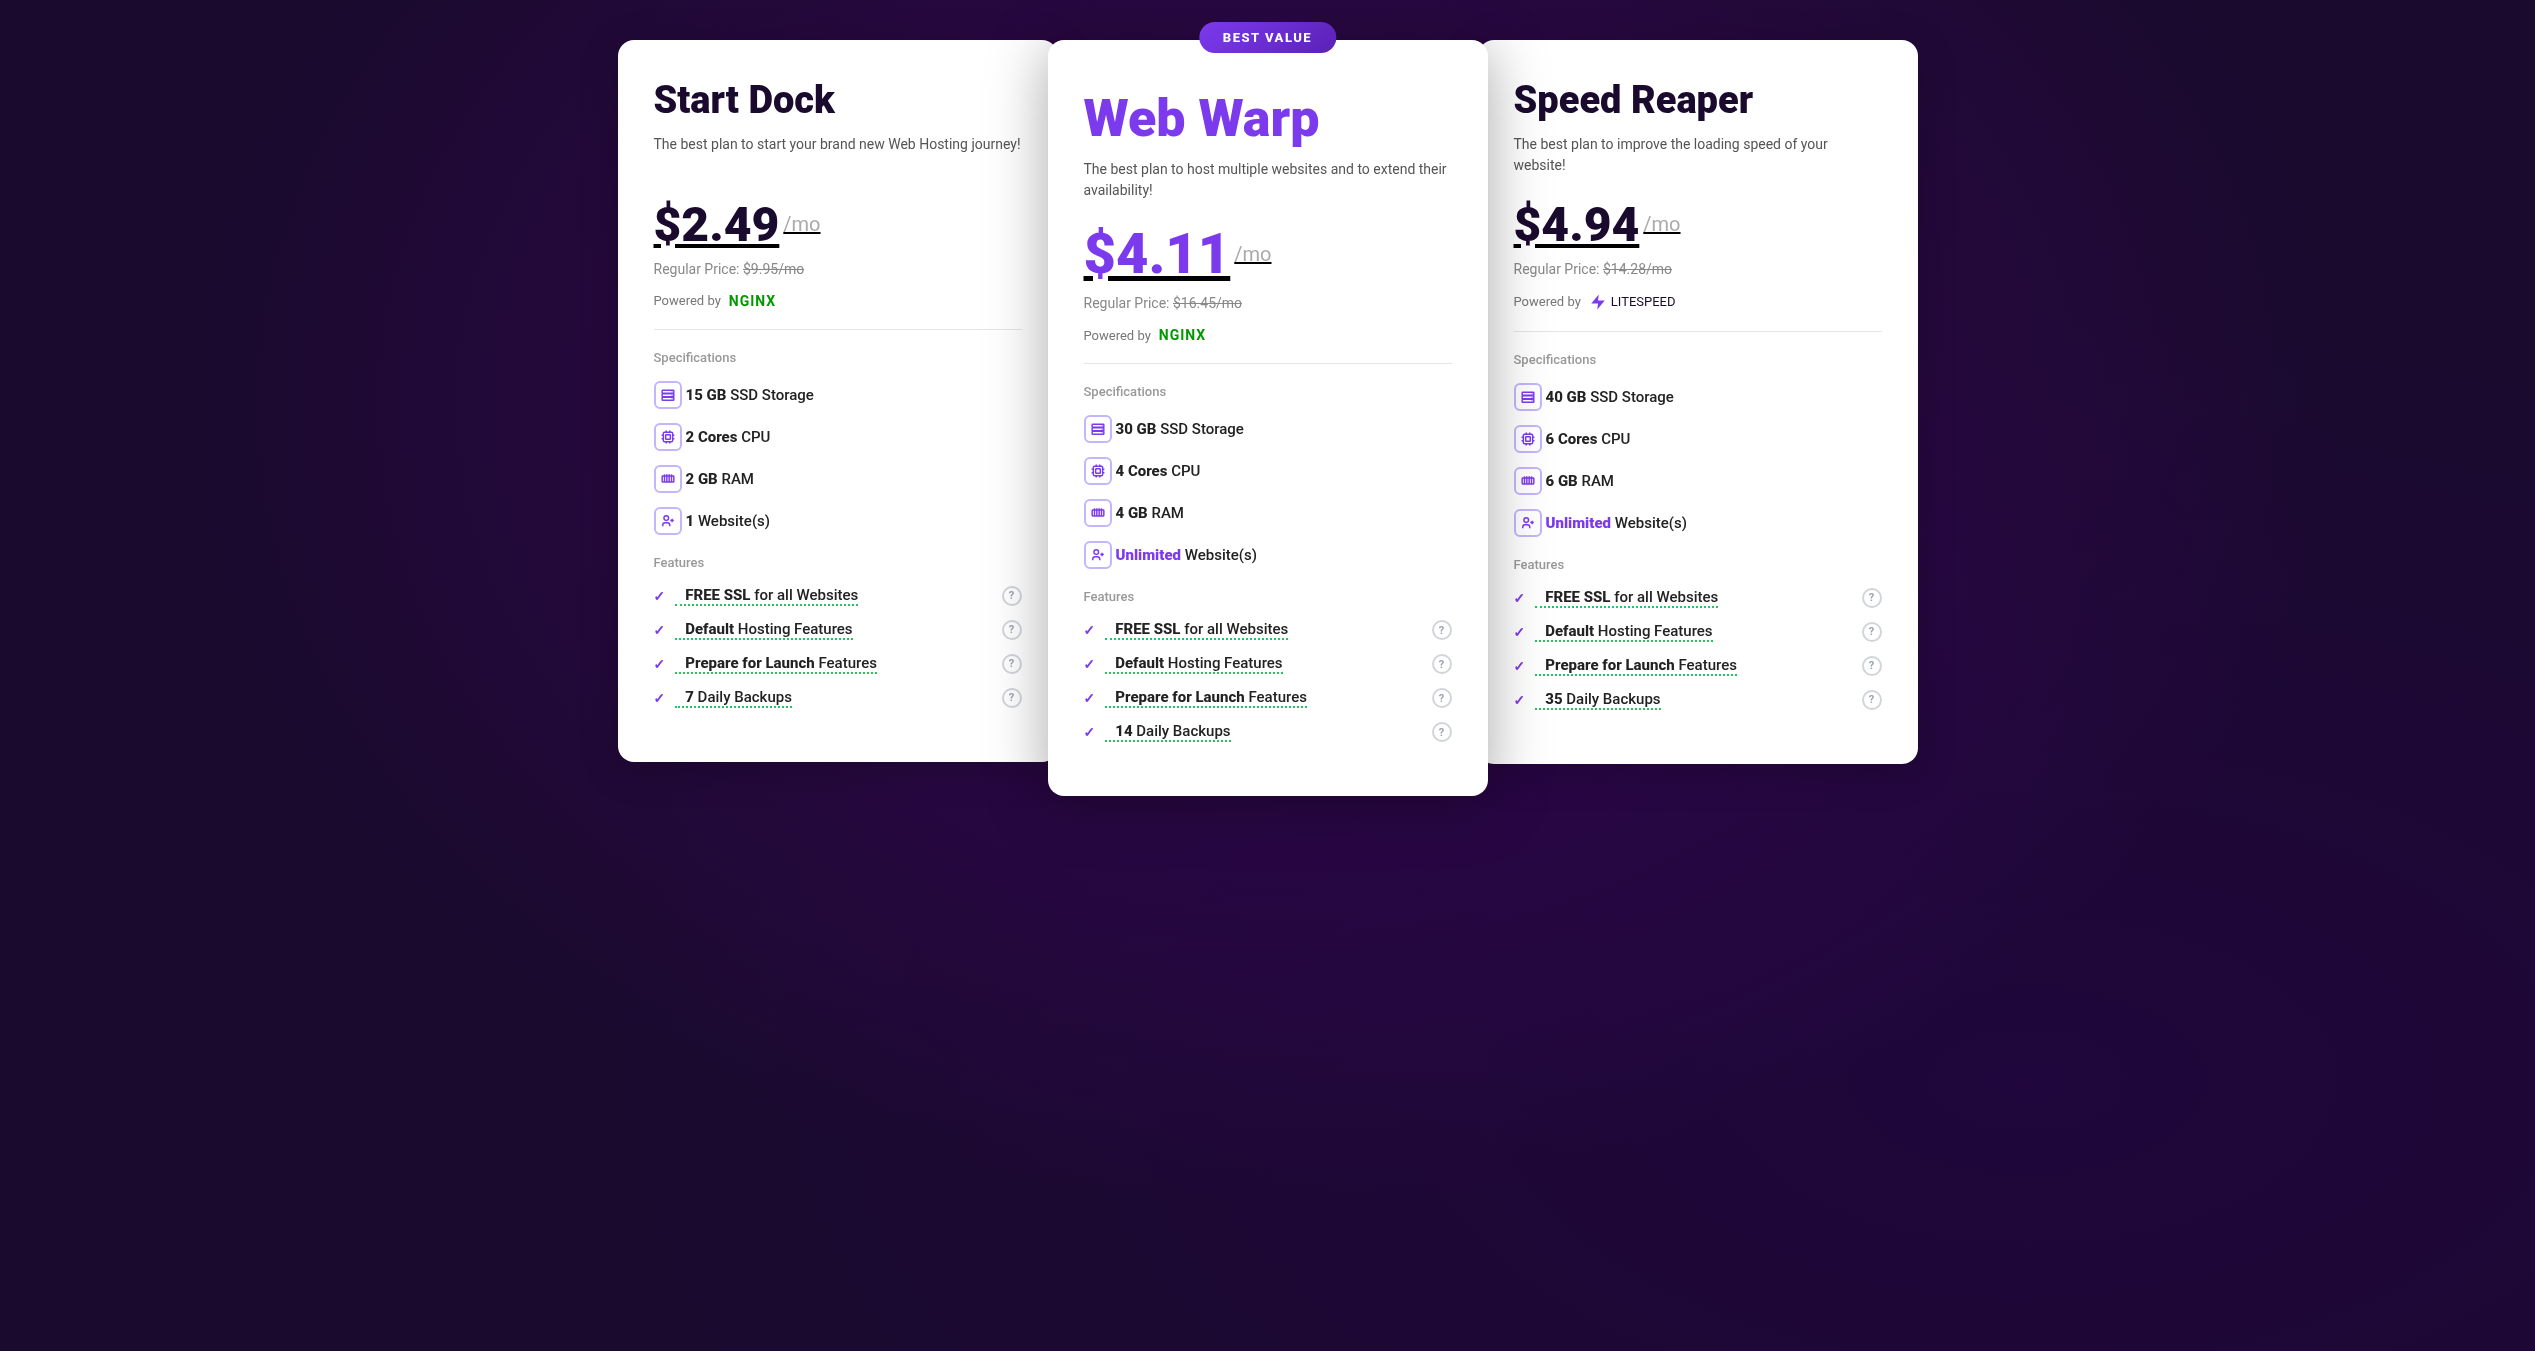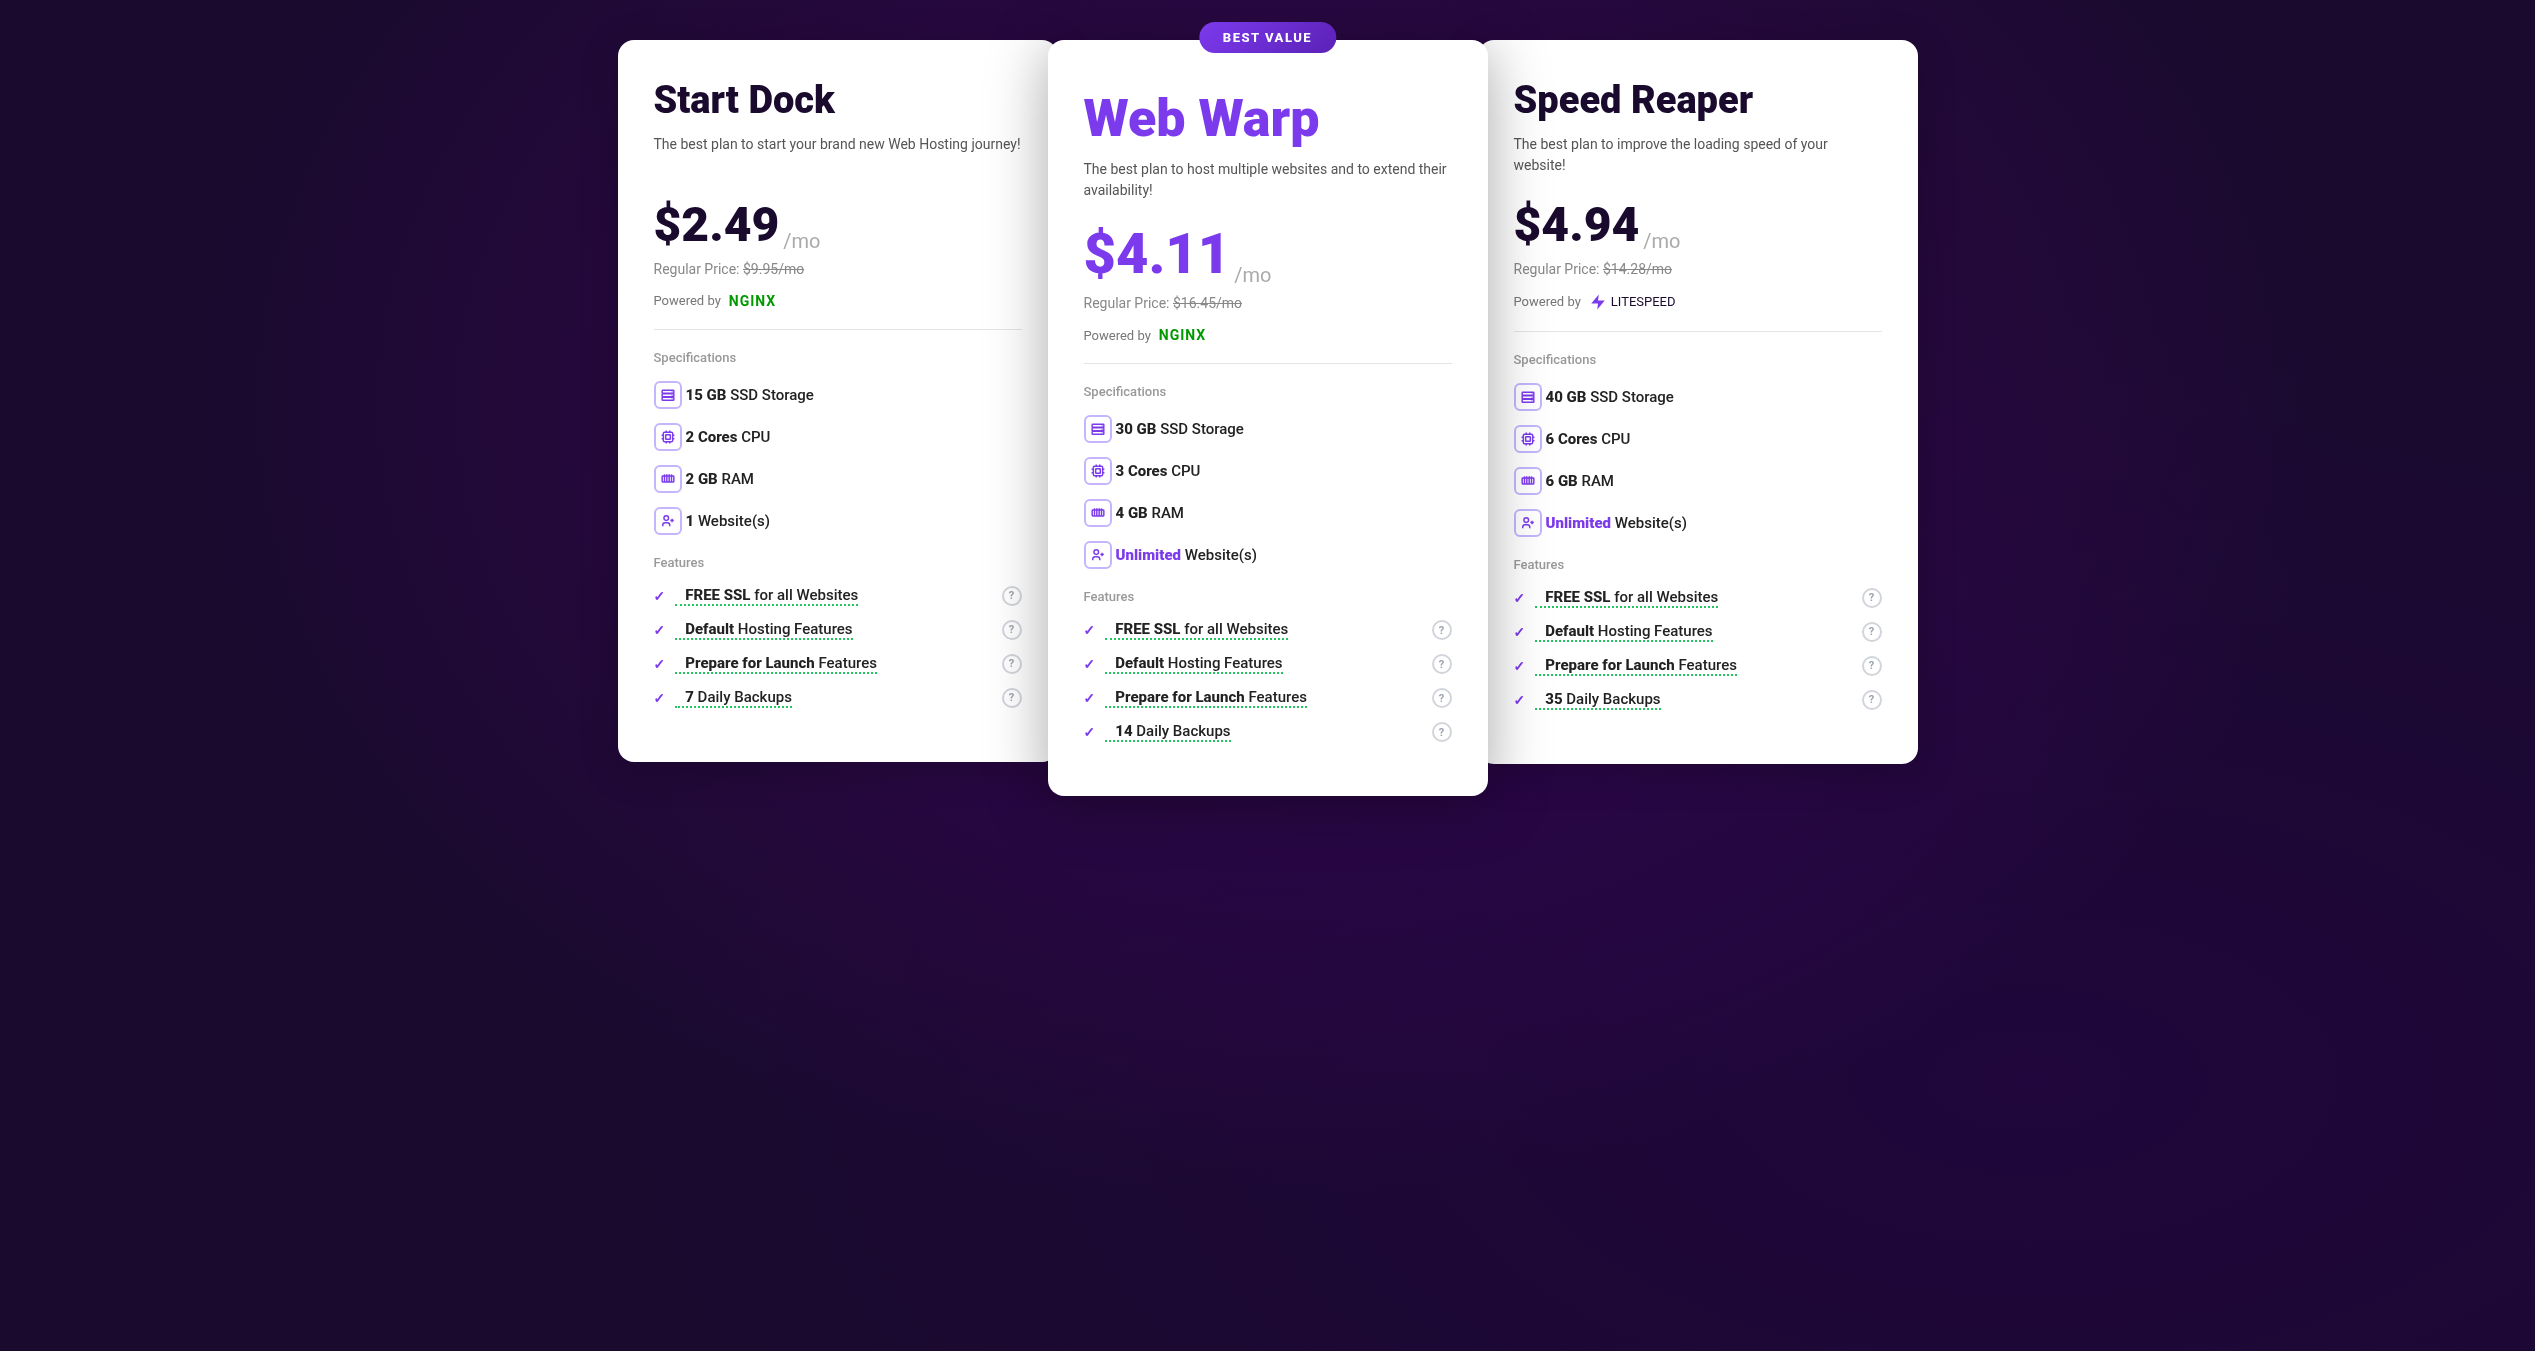--- a/index.html
+++ b/index.html
@@ -85,23 +85,24 @@
     .plan-desc {
       font-size: 14px;
       color: #555;
       line-height: 1.5;
       margin-bottom: 20px;
       min-height: 42px;
     }
 
     .price-row {
       display: flex;
-      align-items: flex-end;
+      align-items: center;
       gap: 4px;
       margin-bottom: 8px;
+      text-decoration: underline;
     }
 
     .price-amount {
       font-size: 48px;
       font-weight: 900;
       color: #1a0a2e;
     }
 
     .price-amount-middle {
       color: #7c3aed;
@@ -398,21 +399,21 @@
             <line x1="9" y1="1" x2="9" y2="4"></line>
             <line x1="15" y1="1" x2="15" y2="4"></line>
             <line x1="9" y1="20" x2="9" y2="23"></line>
             <line x1="15" y1="20" x2="15" y2="23"></line>
             <line x1="20" y1="9" x2="23" y2="9"></line>
             <line x1="20" y1="15" x2="23" y2="15"></line>
             <line x1="1" y1="9" x2="4" y2="9"></line>
             <line x1="1" y1="15" x2="4" y2="15"></line>
           </svg>
         </div>
-        <span class="spec-text"><strong>3 Cores</strong> CPU</span>
+        <span class="spec-text"><strong>4 Cores</strong> CPU</span>
       </div>
       <div class="spec-item">
         <div class="spec-icon">
           <svg width="14" height="14" viewBox="0 0 24 24" fill="none" stroke="currentColor" stroke-width="2.5">
             <rect x="2" y="7" width="20" height="10" rx="1"></rect>
             <line x1="6" y1="7" x2="6" y2="17"></line>
             <line x1="10" y1="7" x2="10" y2="17"></line>
             <line x1="14" y1="7" x2="14" y2="17"></line>
             <line x1="18" y1="7" x2="18" y2="17"></line>
             <line x1="6" y1="4" x2="6" y2="7"></line>

